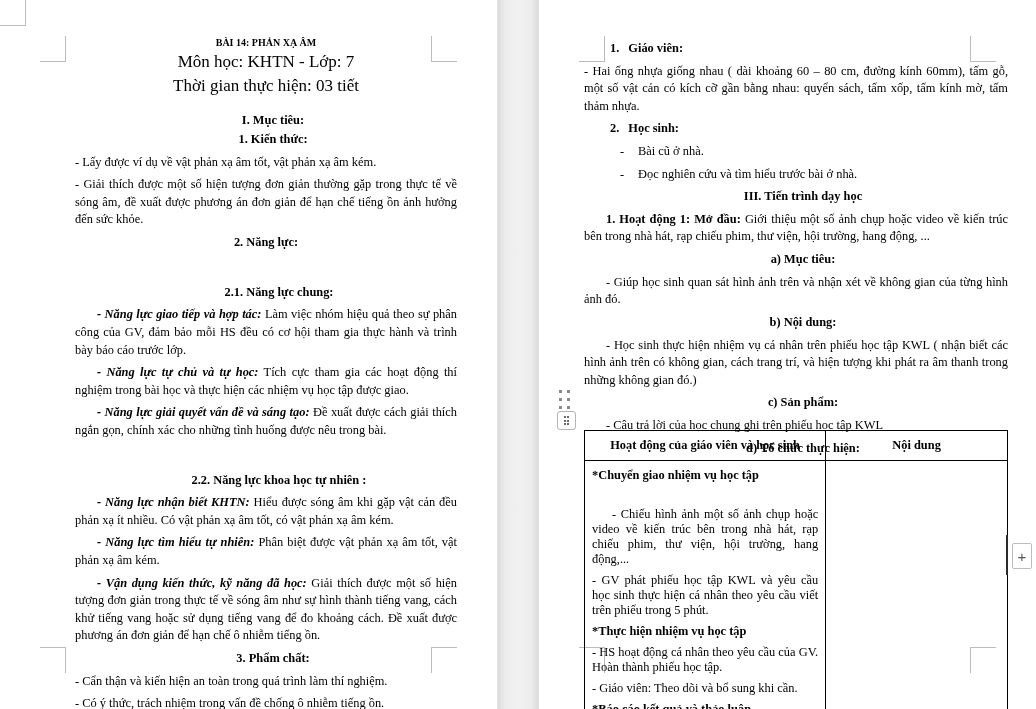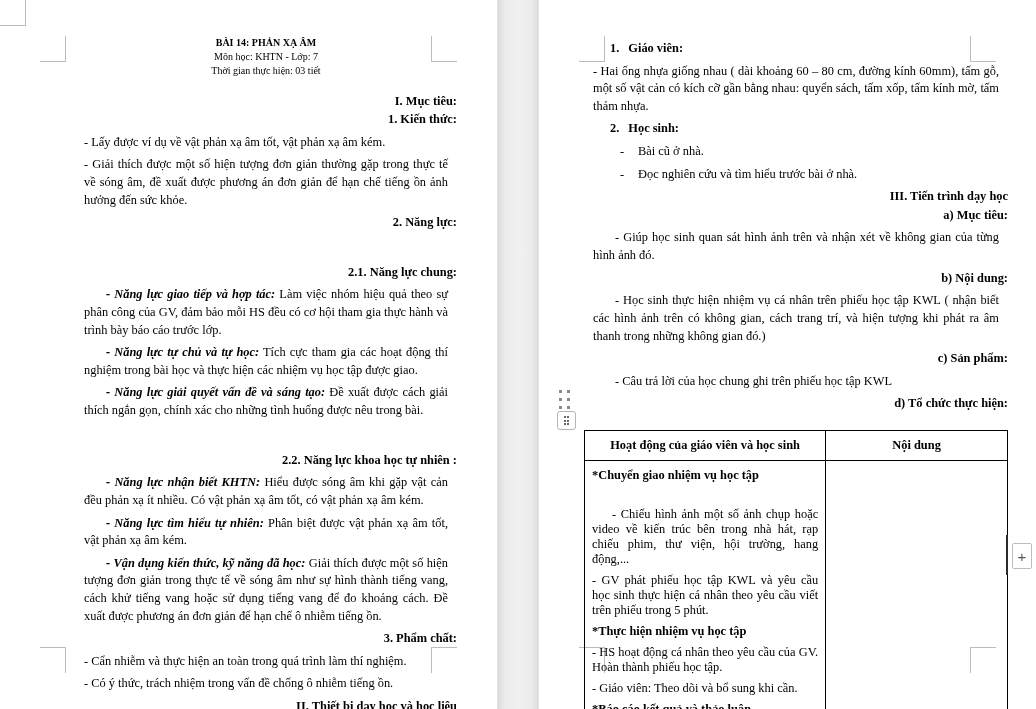--- a/index.html
+++ b/index.html
@@ -28,26 +28,26 @@
   .m-tl i.h{left:0;top:25px}.m-tl i.v{left:25px;top:0}
   .m-tr i.h{left:0;top:25px}.m-tr i.v{left:0;top:0}
   .m-bl i.h{left:0;top:0}.m-bl i.v{left:25px;top:0}
   .m-br i.h{left:0;top:0}.m-br i.v{left:0;top:0}
 
   .content{position:absolute;font-size:12.4px;line-height:1.42;color:#000;text-align:justify;}
   #left-content{left:75px;top:36px;width:382px;}
   #right-content{left:584px;top:36px;width:424px;}
 
   .title{text-align:center;font-weight:bold;font-size:10px;margin:0;}
-  .subtitle{text-align:center;font-size:10px;margin:0;}
+  .subtitle{text-align:center;font-size:17px;margin:0;}
   .gap{height:13px;}
-  .h-bold{font-weight:bold;margin:1px 0;text-align:right;}
+  .h-bold{font-weight:bold;margin:1px 0;text-align:center;}
   .ind1{padding-left:14px;}
   .ind2{padding-left:26px;margin-top:32px;}
-  p.para{margin:5px 9px;text-indent:0;}
+  p.para{margin:5px 0;text-indent:0;}
   p.para.ti{text-indent:22px;}
   .lead{font-weight:bold;font-style:italic;}
   .redline{
     border-bottom:2px solid #ef4a56;
     padding-bottom:1px;
   }
   .num-item{display:flex;gap:9px;padding-left:26px;font-weight:bold;margin:4px 0;}
   .dash-item{display:flex;gap:12px;padding-left:36px;margin:5px 0;}
   .dash-item .d{width:6px;}
 
@@ -130,21 +130,21 @@
   <p class="para ti"><span class="lead">- Năng lực giao tiếp và hợp tác:</span><span> Làm việc nhóm hiệu quả theo sự phân công của GV, đảm bảo mỗi HS đều có cơ hội tham gia thực hành và trình bày báo cáo trước lớp.</span></p>
   <p class="para ti"><span class="lead">- Năng lực tự chủ và tự học:</span><span> Tích cực tham gia các hoạt động thí nghiệm trong bài học và thực hiện các nhiệm vụ học tập được giao.</span></p>
   <p class="para ti"><span class="lead">- Năng lực giải quyết vấn đề và sáng tạo:</span><span> Đề xuất được cách giải thích ngắn gọn, chính xác cho những tình huống được nêu trong bài.</span></p>
 
   <p class="h-bold ind2">2.2. Năng lực khoa học tự nhiên :</p>
   <p class="para ti"><span class="lead">- Năng lực nhận biết KHTN:</span><span>  Hiểu được sóng âm khi gặp vật cản đều phản xạ ít nhiều. Có vật phản xạ âm tốt, có vật phản xạ âm kém.</span></p>
   <p class="para ti"><span class="lead">- Năng lực tìm hiểu tự nhiên:</span><span> Phân biệt được vật phản xạ âm tốt, vật phản xạ âm kém.</span></p>
   <p class="para ti"><span class="lead">- Vận dụng kiến thức, kỹ năng đã học:</span><span> Giải thích được một số hiện tượng đơn giản trong thực tế về sóng âm như sự hình thành tiếng vang, cách khử tiếng vang hoặc sử dụng tiếng vang để đo khoảng cách. Đề xuất được phương án đơn giản để hạn chế ô nhiễm tiếng ồn.</span></p>
 
   <p class="h-bold ind1">3. Phẩm chất:</p>
-  <p class="para">- Cẩn nhiễm và thực hiện an toàn trong quá trình làm thí nghiệm.</p>
+  <p class="para">- Cẩn thận và kiến hiện an toàn trong quá trình làm thí nghiệm.</p>
   <p class="para">- Có ý thức, trách nhiệm trong vấn đề chống ô nhiễm tiếng ồn.</p>
 
   <p class="h-bold ind1"><span>II. </span><span class="redline">Thiết bị dạy học và học liệu</span></p>
 </div>
 
 <div class="page" id="page-right">
   <div class="mark m-tl" style="left:40px;top:36px;">
       <i class="h"></i>
       <i class="v"></i>
     </div>
@@ -176,20 +176,21 @@
   <div class="dash-item">
       <span class="d">-</span>
       <span>Bài cũ ở nhà.</span>
     </div>
   <div class="dash-item">
       <span class="d">-</span>
       <span>Đọc nghiên cứu và tìm hiểu trước bài ở nhà.</span>
     </div>
 
   <p class="h-bold ind1">III. Tiến trình dạy học</p>
+  <p class="para ti"><span style="font-weight:bold">1. Hoạt động 1: Mở đầu:</span><span> Giới thiệu một số ảnh chụp hoặc video về kiến trúc bên trong nhà hát, rạp chiếu phim, thư viện, hội trường, hang động, ...</span></p>
 
   <p class="h-bold ind1">a) Mục tiêu:</p>
   <p class="para ti">- Giúp học sinh quan sát hình ảnh trên và nhận xét về không gian của từng hình ảnh đó.</p>
 
   <p class="h-bold ind1">b) Nội dung:</p>
   <p class="para ti">- Học sinh thực hiện nhiệm vụ cá nhân trên phiếu học tập KWL ( nhận biết các hình ảnh trên có không gian, cách trang trí, và hiện tượng khi phát ra âm thanh trong những không gian đó.)</p>
 
   <p class="h-bold ind1">c) Sản phẩm:</p>
   <p class="para ti">- Câu trả lời của học chung ghi trên phiếu học tập KWL</p>
 

